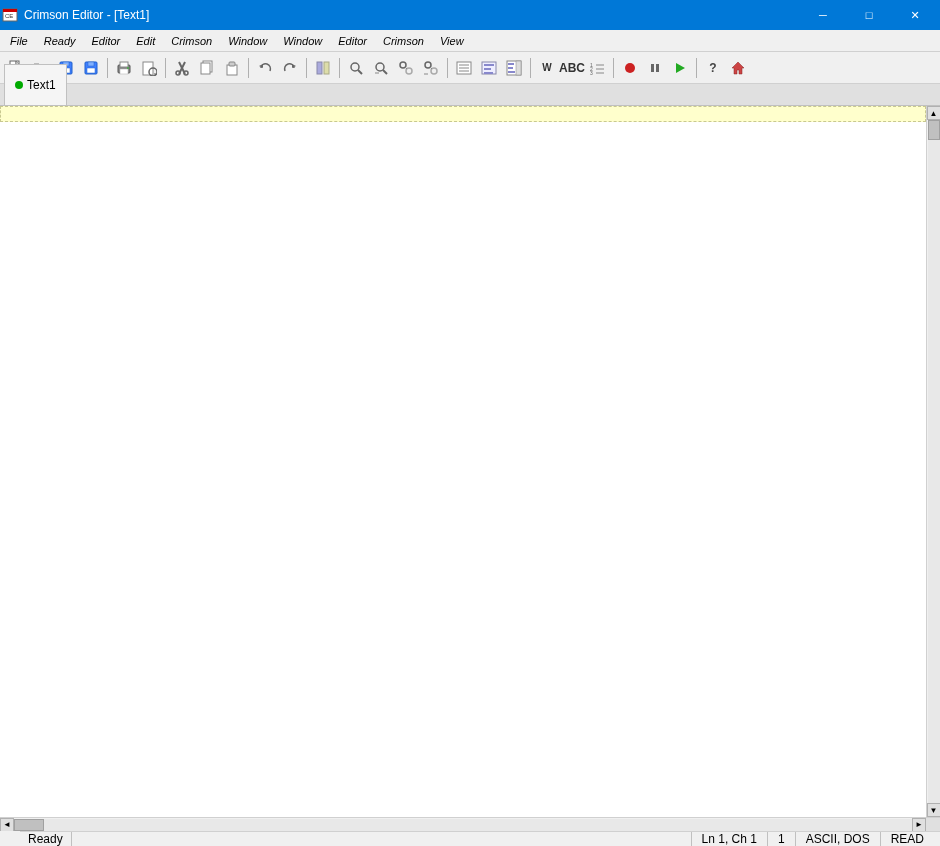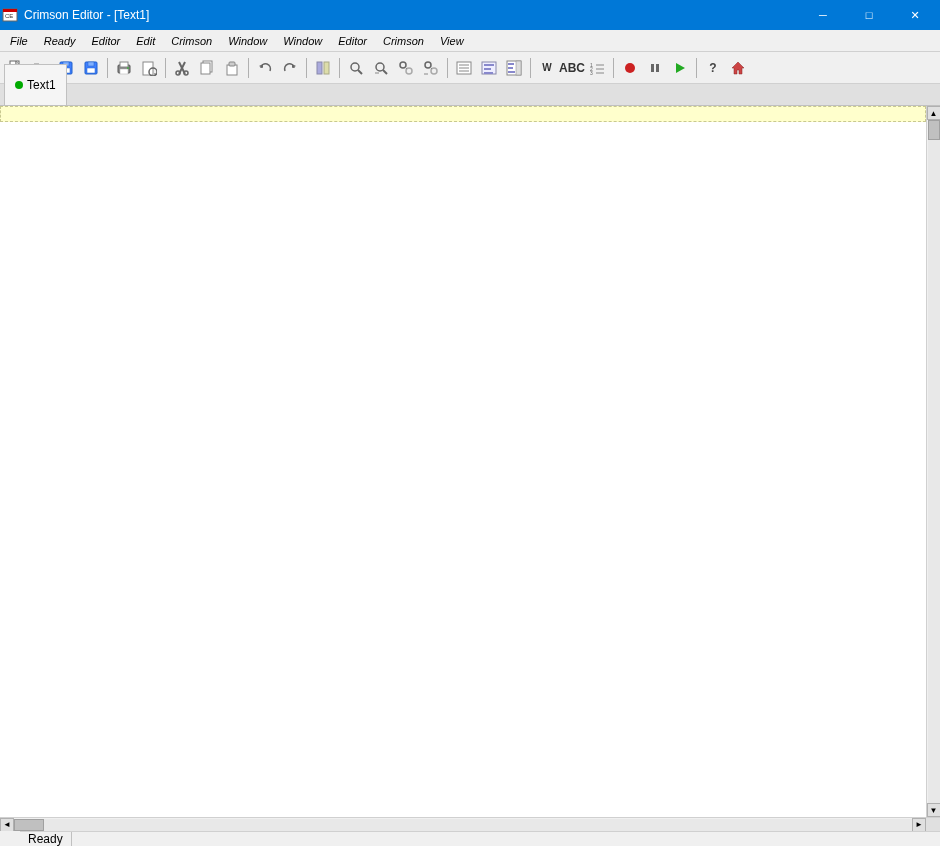--- a/index.html
+++ b/index.html
@@ -512,13 +512,27 @@
     </div>
     <div class="h-scroll-arrow">►</div>
     <div class="h-scroll-corner"></div>
   </div>
 </div>
 
 <div id="status-bar">
   <div class="status-segment">
     <span>Ready</span>
   </div>
+  <div class="status-right">
+    <div class="status-right-item">
+      <span>Ln 1, Ch 1</span>
+    </div>
+    <div class="status-right-item">
+      <span>1</span>
+    </div>
+    <div class="status-right-item">
+      <span>ASCII, DOS</span>
+    </div>
+    <div class="status-right-item">
+      <span>READ</span>
+    </div>
+  </div>
 </div>
 
 </body></html>

